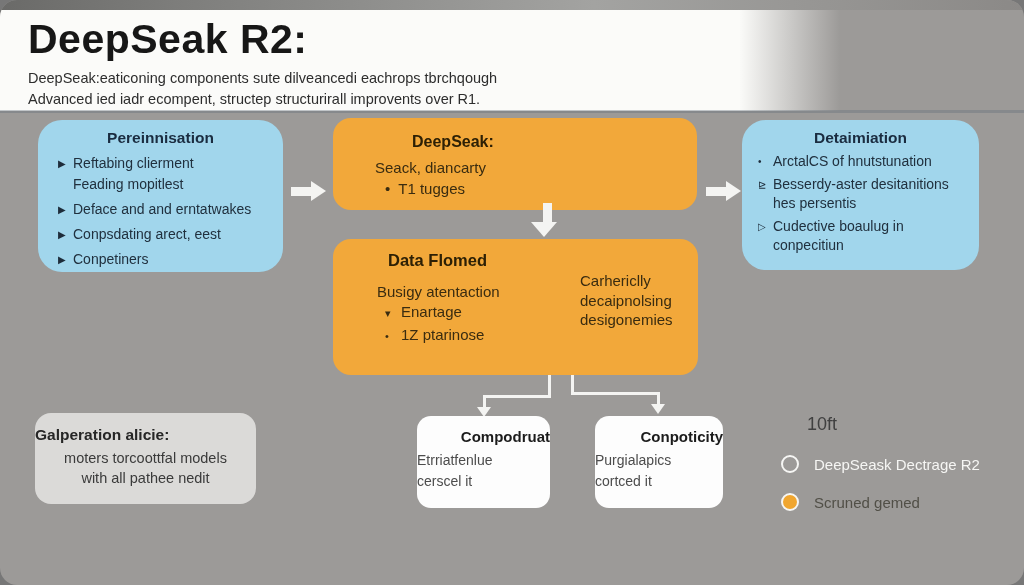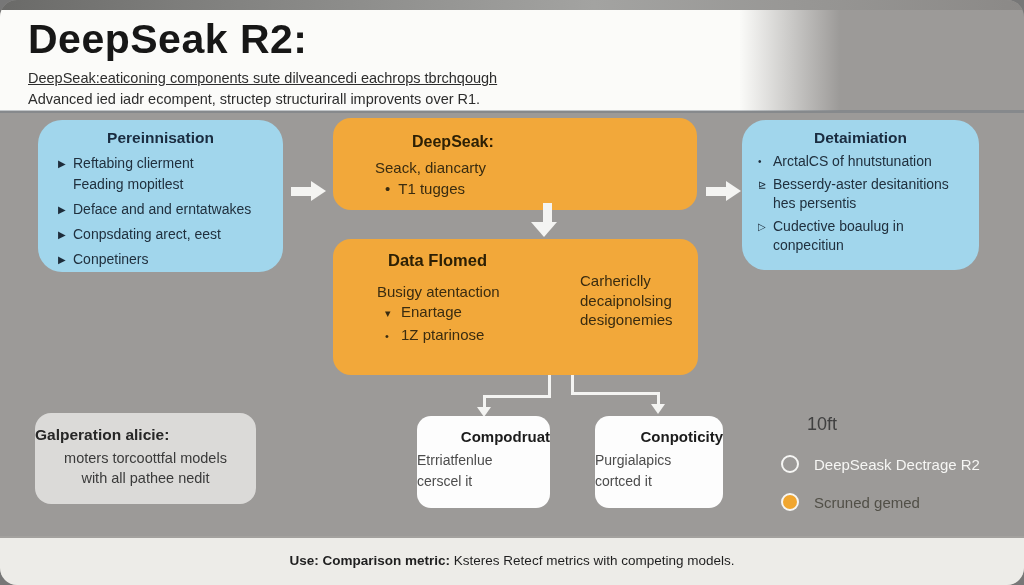--- a/index.html
+++ b/index.html
@@ -12,21 +12,21 @@
   }
   
   .topbar{position:absolute;left:0;top:0;width:1024px;height:10px;
     background:linear-gradient(90deg,#6a6a68 0%,#7e7e7c 18%,#a3a3a1 58%,#8b8987 100%);}
   
   .header{position:absolute;left:0;top:10px;width:840px;height:101px;
     background:linear-gradient(90deg,#fbfbf9 0%,#fbfbf9 88%,rgba(251,251,249,0) 100%);
     padding:0 0 0 28px;box-sizing:border-box;}
   .header h1{margin:6px 0 0 0;font-size:41px;font-weight:700;color:#171717;letter-spacing:.5px;}
   .header .sub{font-size:14.5px;color:#2d2d2d;line-height:21px;}
-  .header .sub.first{margin-top:5px;text-decoration:underline;}
+  .header .sub.first{margin-top:5px;}
   .header-rule{position:absolute;left:0;top:110px;width:1024px;height:3px;background:rgba(100,110,122,.38);}
 
   
   .box{position:absolute;box-sizing:border-box;}
   .blue{background:var(--blue-box,#a1d6ec);border-radius:24px;color:#20303e;}
   .orange{background:var(--orange-box,#f2a83a);border-radius:18px;color:#3a2c10;}
   .whitebox{background:var(--white-box,#fdfdfd);border-radius:14px;color:#4c4c4c;}
   .graybox{background:var(--gray-box,#dbdad8);border-radius:16px;color:#3a3a3a;}
   .box-title{font-weight:700;}
 
@@ -270,19 +270,14 @@
           <span class="legend-label light">DeepSeask Dectrage R2</span>
         </div>
 
         <div class="legend-row">
           <span class="swatch orange"></span>
           <span class="legend-label dark">Scruned gemed</span>
         </div>
       </div>
   </div>
 
-  <div class="footer">
-    <div class="footer-inner">
-      <span class="footer-bold">Use: Comparison metric:</span><span> Ksteres Retecf metrics with competing models.</span>
-    </div>
-  </div>
 
 </div>
 
 </body></html>

